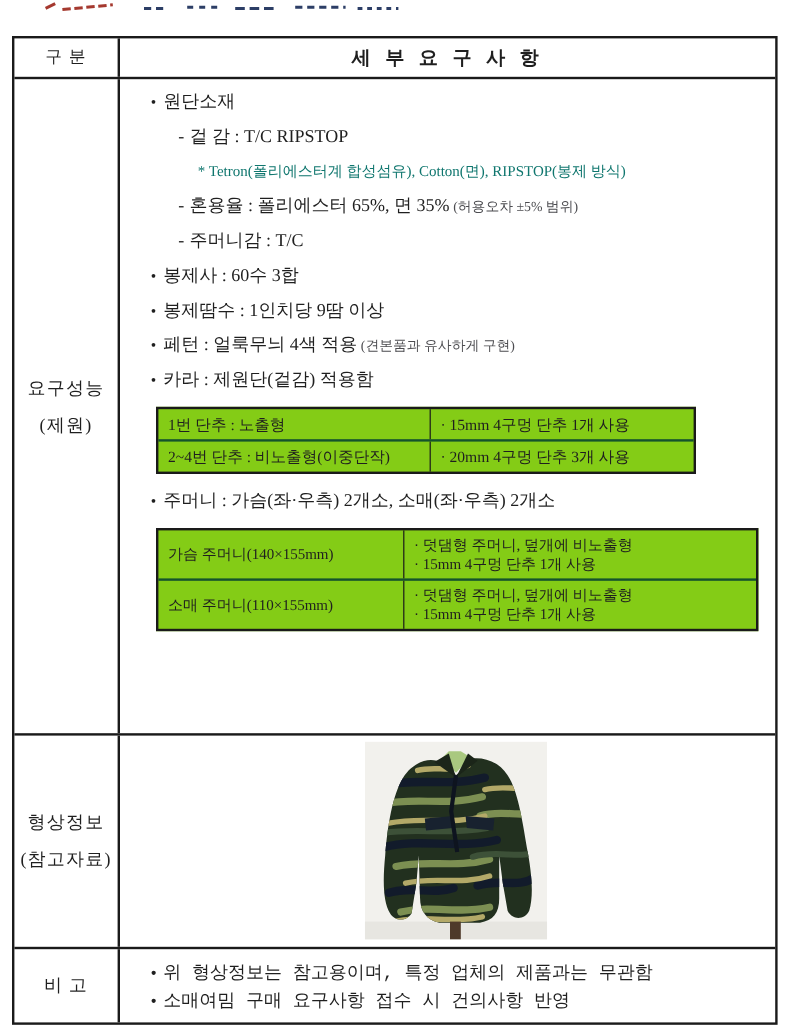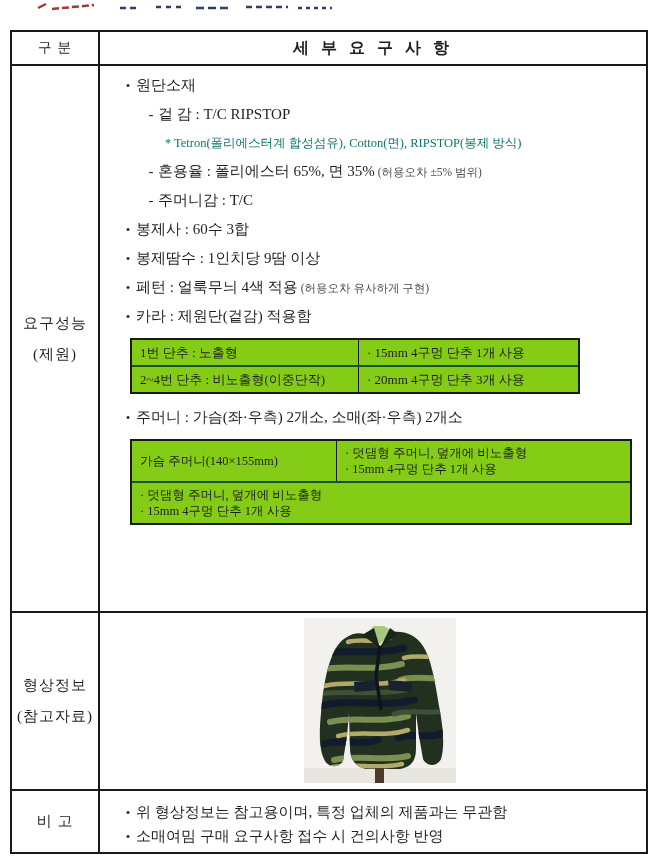--- a/index.html
+++ b/index.html
@@ -53,21 +53,21 @@
   .tbl-buttons .it-left{width:212px;min-width:212px;}
   .tbl-pockets{width:498px;font-size:12.5px;line-height:16px;margin-top:12px;}
   .tbl-pockets .it-left{width:190px;min-width:190px;display:flex;align-items:center;}
   .tbl-pockets .it-right div{white-space:nowrap;}
   
   .row-image{height:176px;}
   .photo{position:absolute;left:204px;top:5px;}
   
   .row-remarks{height:61px;}
   .row-remarks .content-cell{padding:7px 6px 0 4px;}
-  .remark-line{font-size:15px;line-height:18px;margin-top:5px;padding-left:16px;white-space:nowrap;}
+  .remark-line{font-size:15px;line-height:18px;margin-top:5px;padding-left:16px;white-space:nowrap;font-family:Liberation Mono, monospace;}
   .remark-line .marker{display:inline-block;width:16px;font-size:13px;text-align:center;}
 </style>
 </head>
 <body>
 
 <div class="top-frag">
   <svg width="320" height="12">
     <g fill="none" stroke="#a5392f" stroke-width="2.5">
       <path d="M2,6 L10,2"></path>
         <path d="M16,7 L58,3" stroke-dasharray="7 3"></path>
@@ -100,21 +100,21 @@
     </div>
     <div class="content-cell">
 
       <div class="spec-line i1"><span class="marker">•</span><span class="main">원단소재</span><span class="small"></span></div>
       <div class="spec-line i2"><span class="marker">-</span><span class="main">겉  감 : T/C RIPSTOP</span><span class="small"></span></div>
       <div class="spec-line i3 fine"><span class="marker">*</span><span class="main">Tetron(폴리에스터계 합성섬유), Cotton(면), RIPSTOP(봉제 방식)</span><span class="small"></span></div>
       <div class="spec-line i2"><span class="marker">-</span><span class="main">혼용율 : 폴리에스터 65%, 면 35%</span><span class="small">(허용오차 ±5% 범위)</span></div>
       <div class="spec-line i2"><span class="marker">-</span><span class="main">주머니감 : T/C</span><span class="small"></span></div>
       <div class="spec-line i1"><span class="marker">•</span><span class="main">봉제사 : 60수 3합</span><span class="small"></span></div>
       <div class="spec-line i1"><span class="marker">•</span><span class="main">봉제땀수 : 1인치당 9땀 이상</span><span class="small"></span></div>
-      <div class="spec-line i1"><span class="marker">•</span><span class="main">페턴 : 얼룩무늬 4색 적용</span><span class="small">(허용오차 유사하게 구현)</span></div>
+      <div class="spec-line i1"><span class="marker">•</span><span class="main">페턴 : 얼룩무늬 4색 적용</span><span class="small">(견본품과 유사하게 구현)</span></div>
       <div class="spec-line i1"><span class="marker">•</span><span class="main">카라 : 제원단(겉감) 적용함</span><span class="small"></span></div>
 
       <div class="inner-table tbl-buttons">
         <div class="irow">
           <div class="it-left">1번 단추 : 노출형</div>
           <div class="it-right">· 15mm 4구멍 단추 1개 사용</div>
         </div>
         <div class="irow">
           <div class="it-left">2~4번 단추 : 비노출형(이중단작)</div>
           <div class="it-right">· 20mm 4구멍 단추 3개 사용</div>
@@ -125,20 +125,21 @@
 
       <div class="inner-table tbl-pockets">
         <div class="irow">
           <div class="it-left">가슴 주머니(140×155mm)</div>
           <div class="it-right">
             <div>· 덧댐형 주머니, 덮개에 비노출형</div>
             <div>· 15mm 4구멍 단추 1개 사용</div>
           </div>
         </div>
         <div class="irow">
+          <div class="it-left">소매 주머니(110×155mm)</div>
           <div class="it-right">
             <div>· 덧댐형 주머니, 덮개에 비노출형</div>
             <div>· 15mm 4구멍 단추 1개 사용</div>
           </div>
         </div>
       </div>
 
 
     </div>
   </div>

